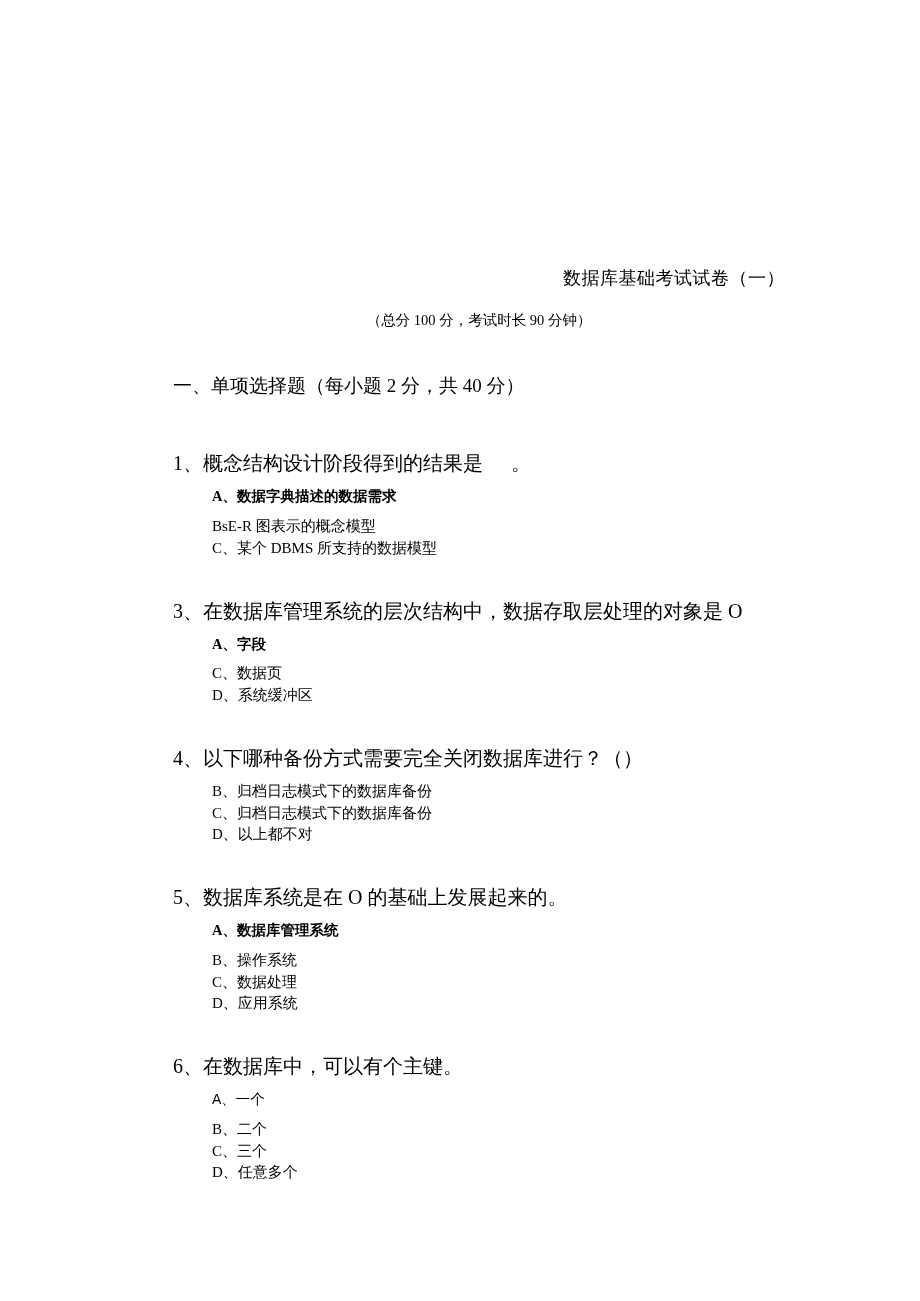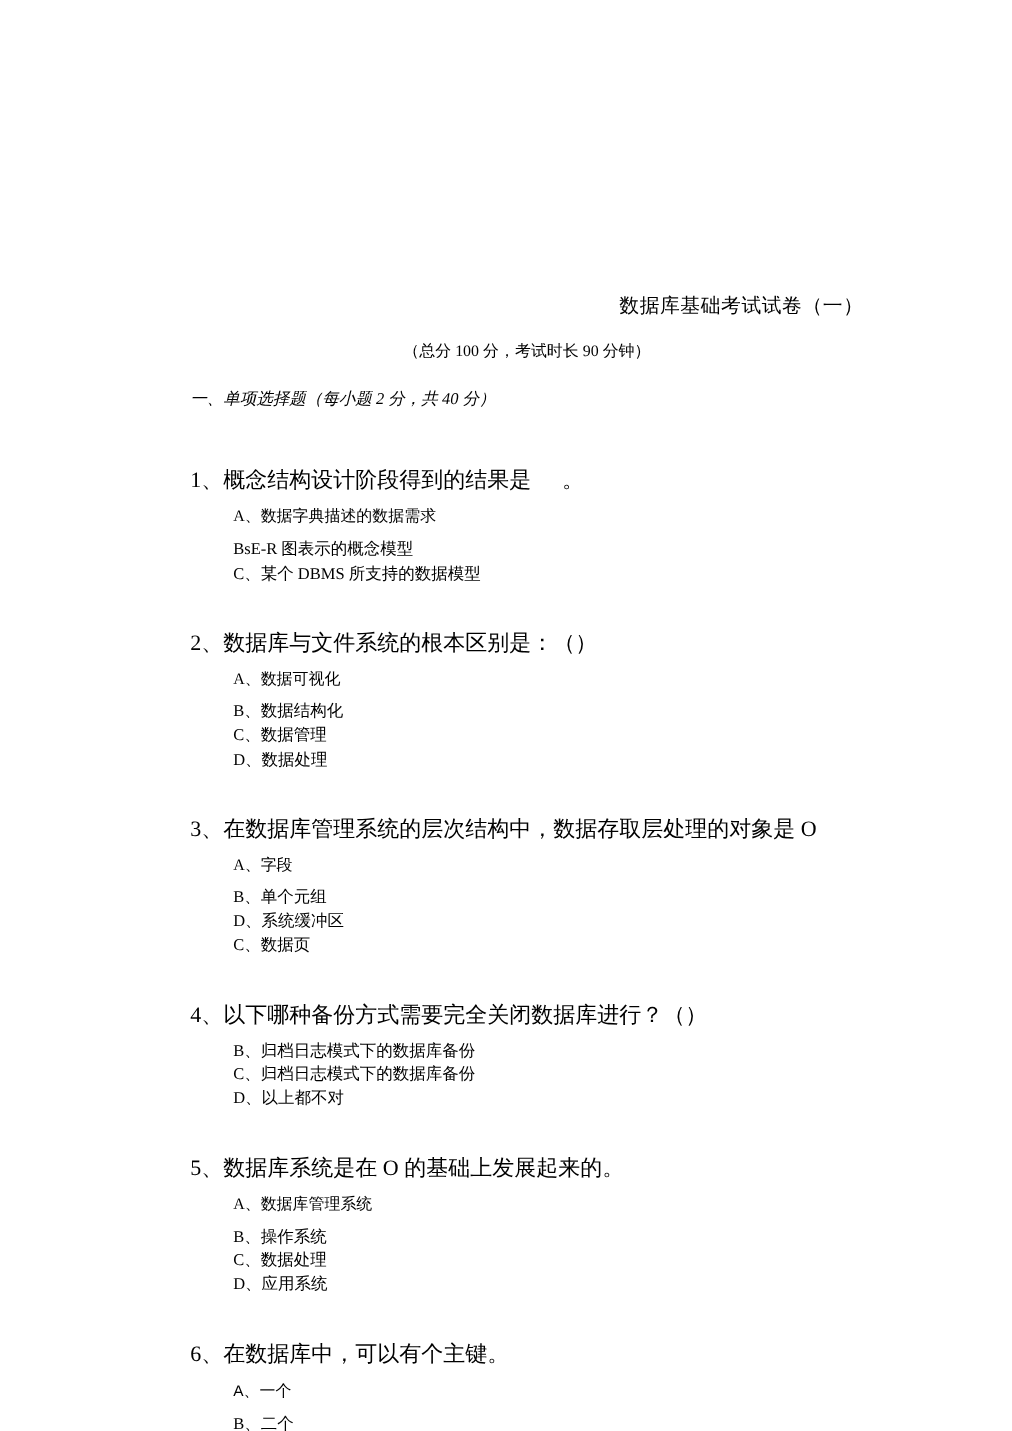--- a/index.html
+++ b/index.html
@@ -20,37 +20,37 @@
     }
     .title {
       text-align: right;
       font-size: 18px;
       letter-spacing: 0.5px;
       margin-bottom: 18px;
     }
     .subtitle {
       text-align: center;
       font-size: 14.5px;
-      margin-bottom: 20px;
+      margin-bottom: 40px;
     }
     .section {
-      font-size: 15px;
+      font-size: 19px;
       margin-bottom: 48px;
-      font-style: italic;
     }
     .q-stem {
       font-size: 20px;
       margin-bottom: 8px;
       margin-top: 36px;
     }
     .q-stem .blank { display: inline-block; width: 28px; }
     .opt-a {
       padding-left: 39px;
       margin-bottom: 8px;
       font-size: 14.5px;
+      font-weight: bold;
     }
     .opt-rest {
       padding-left: 39px;
       font-size: 15px;
       line-height: 1.45;
     }
     .q-block { margin-bottom: 2px; }
     .q6a {
       padding-left: 39px;
       margin-bottom: 8px;
@@ -69,34 +69,26 @@
 
   <div class="q-block">
     <div class="q-stem">
       <span>1、概念结构设计阶段得到的结果是</span><span class="blank"></span><span>。</span>
     </div>
     <div class="opt-a">A、数据字典描述的数据需求</div>
     <div class="opt-rest">BsE-R 图表示的概念模型</div>
     <div class="opt-rest">C、某个 DBMS 所支持的数据模型</div>
   </div>
 
-  <div class="q-block">
-    <div class="q-stem">2、数据库与文件系统的根本区别是：（）</div>
-    <div class="opt-a">A、数据可视化</div>
-    <div class="opt-rest">B、数据结构化</div>
-    <div class="opt-rest">C、数据管理</div>
-    <div class="opt-rest">D、数据处理</div>
-  </div>
 
   <div class="q-block">
     <div class="q-stem">3、在数据库管理系统的层次结构中，数据存取层处理的对象是 O</div>
     <div class="opt-a">A、字段</div>
-    <div class="opt-rest">B、单个元组</div>
+    <div class="opt-rest">C、数据页</div>
     <div class="opt-rest">D、系统缓冲区</div>
-    <div class="opt-rest">C、数据页</div>
   </div>
 
   <div class="q-block">
     <div class="q-stem">4、以下哪种备份方式需要完全关闭数据库进行？（）</div>
     <div class="opt-rest">B、归档日志模式下的数据库备份</div>
     <div class="opt-rest">C、归档日志模式下的数据库备份</div>
     <div class="opt-rest">D、以上都不对</div>
   </div>
 
   <div class="q-block">

